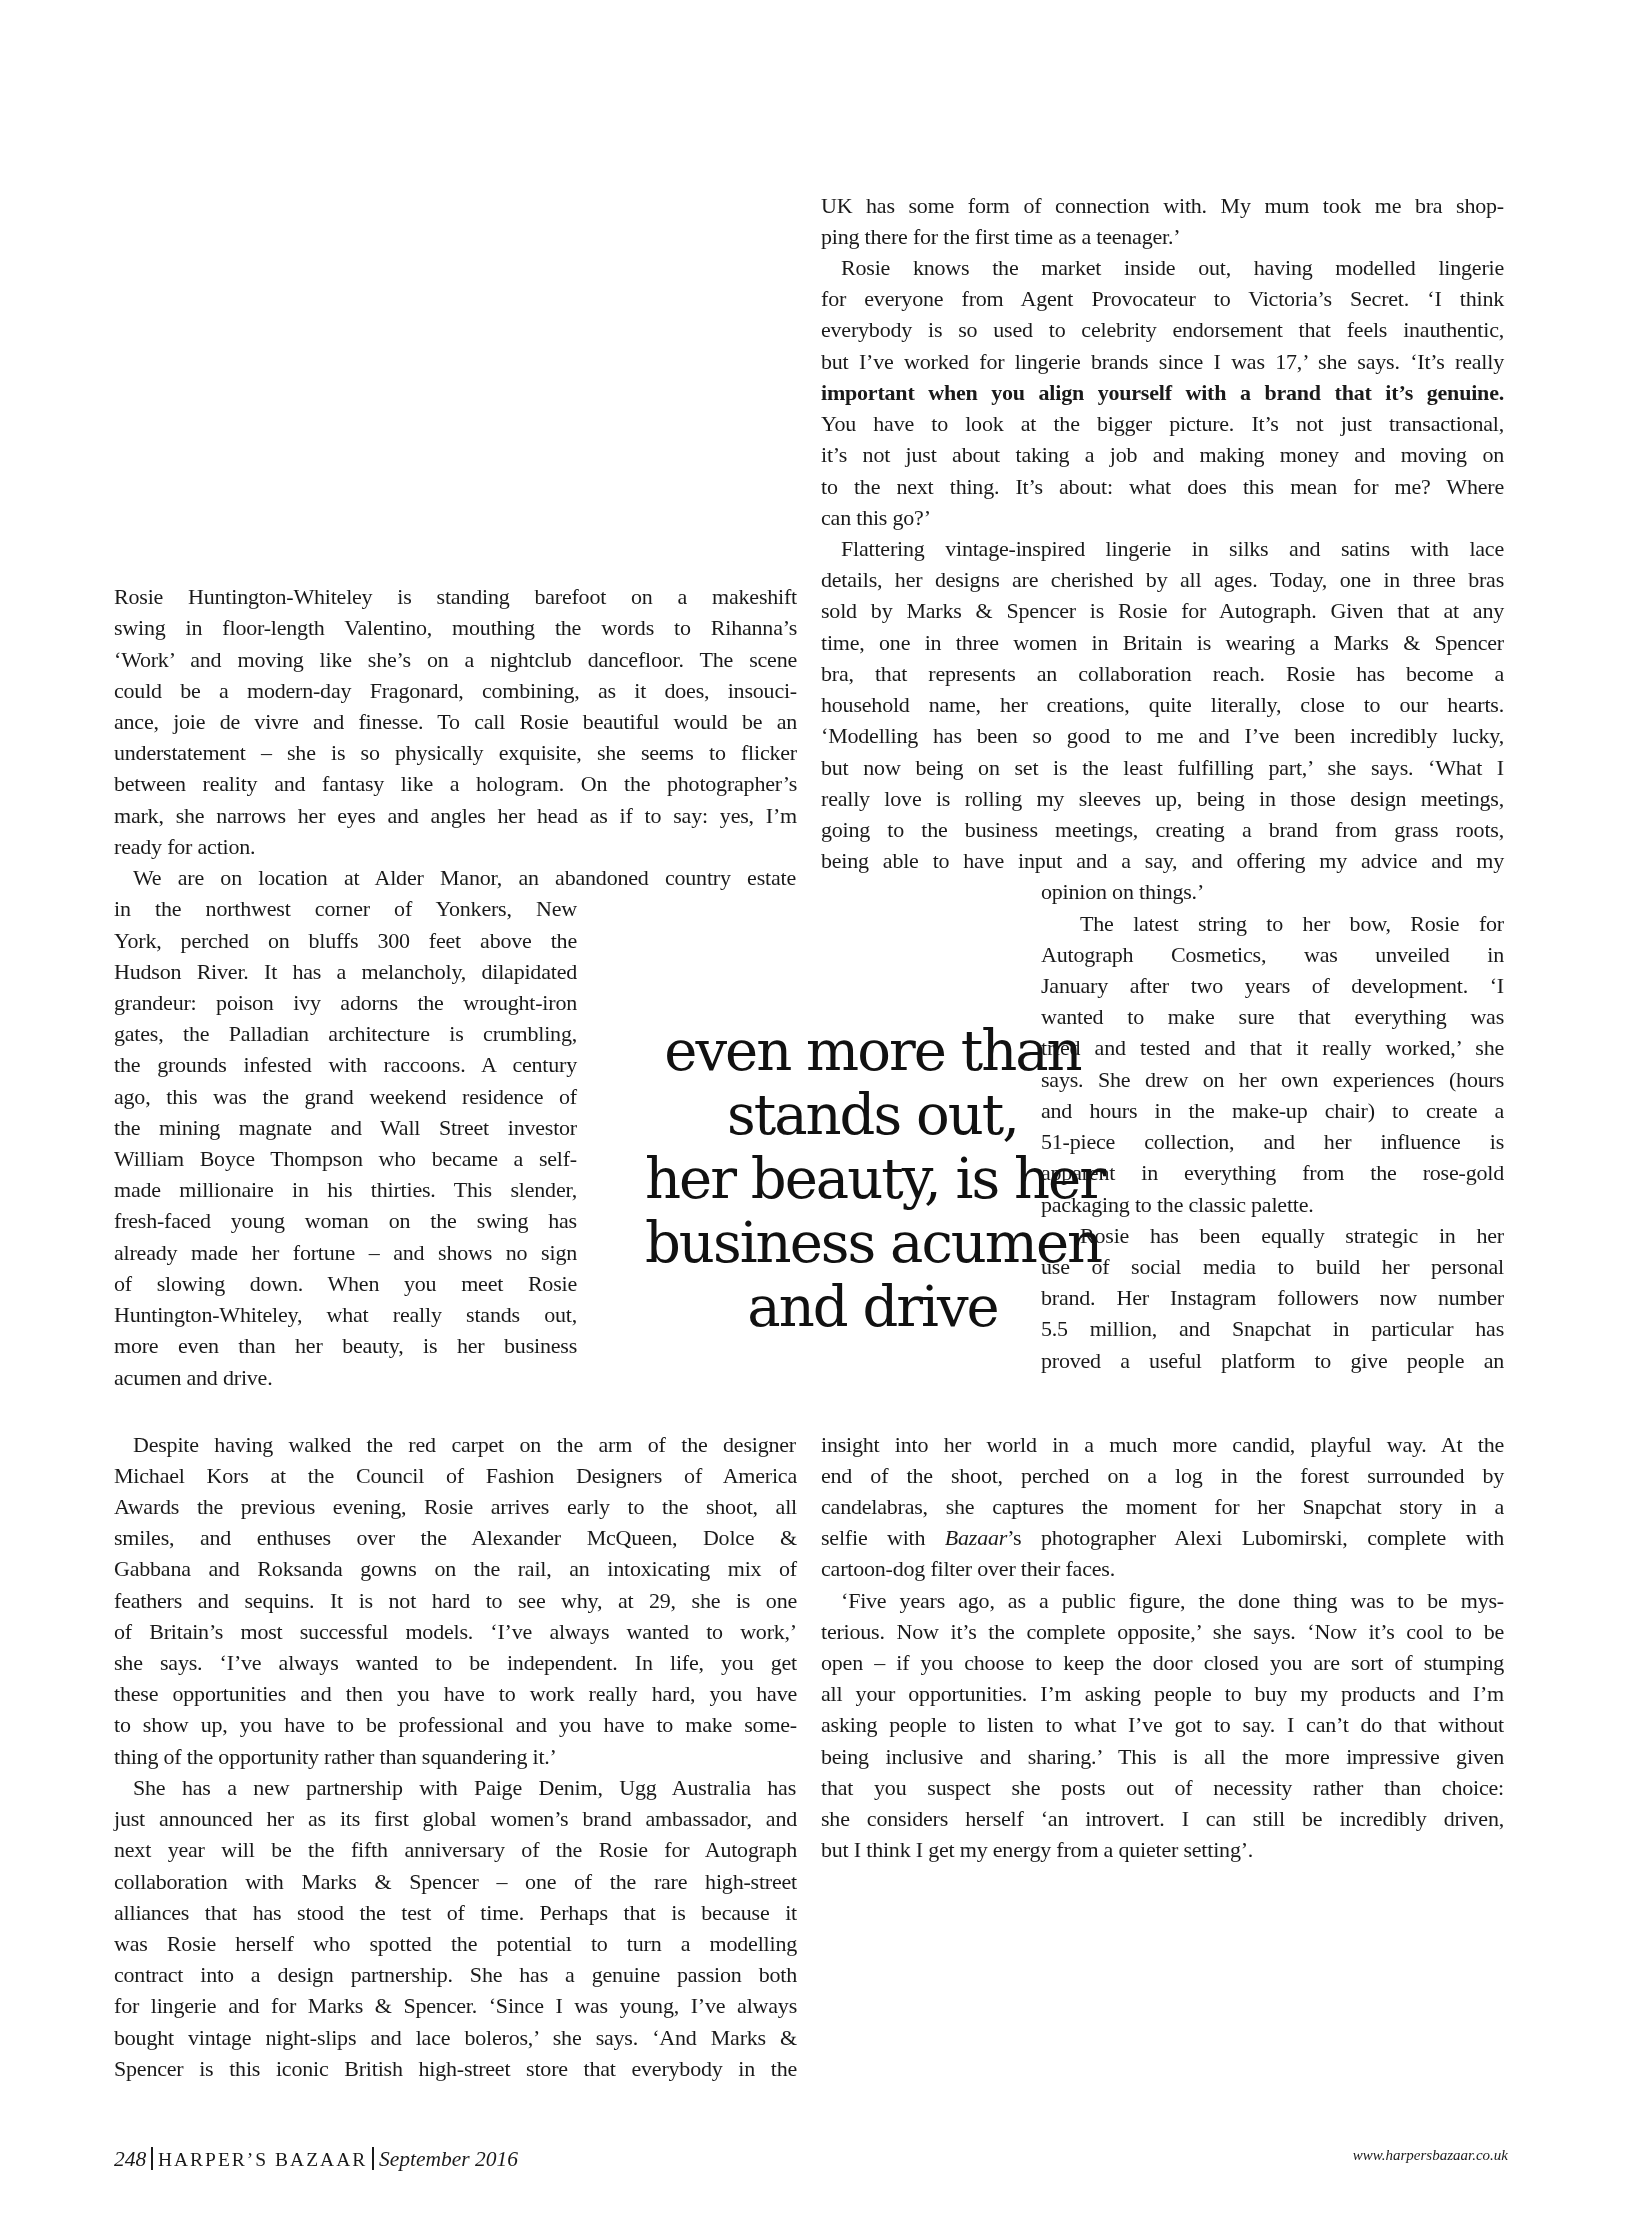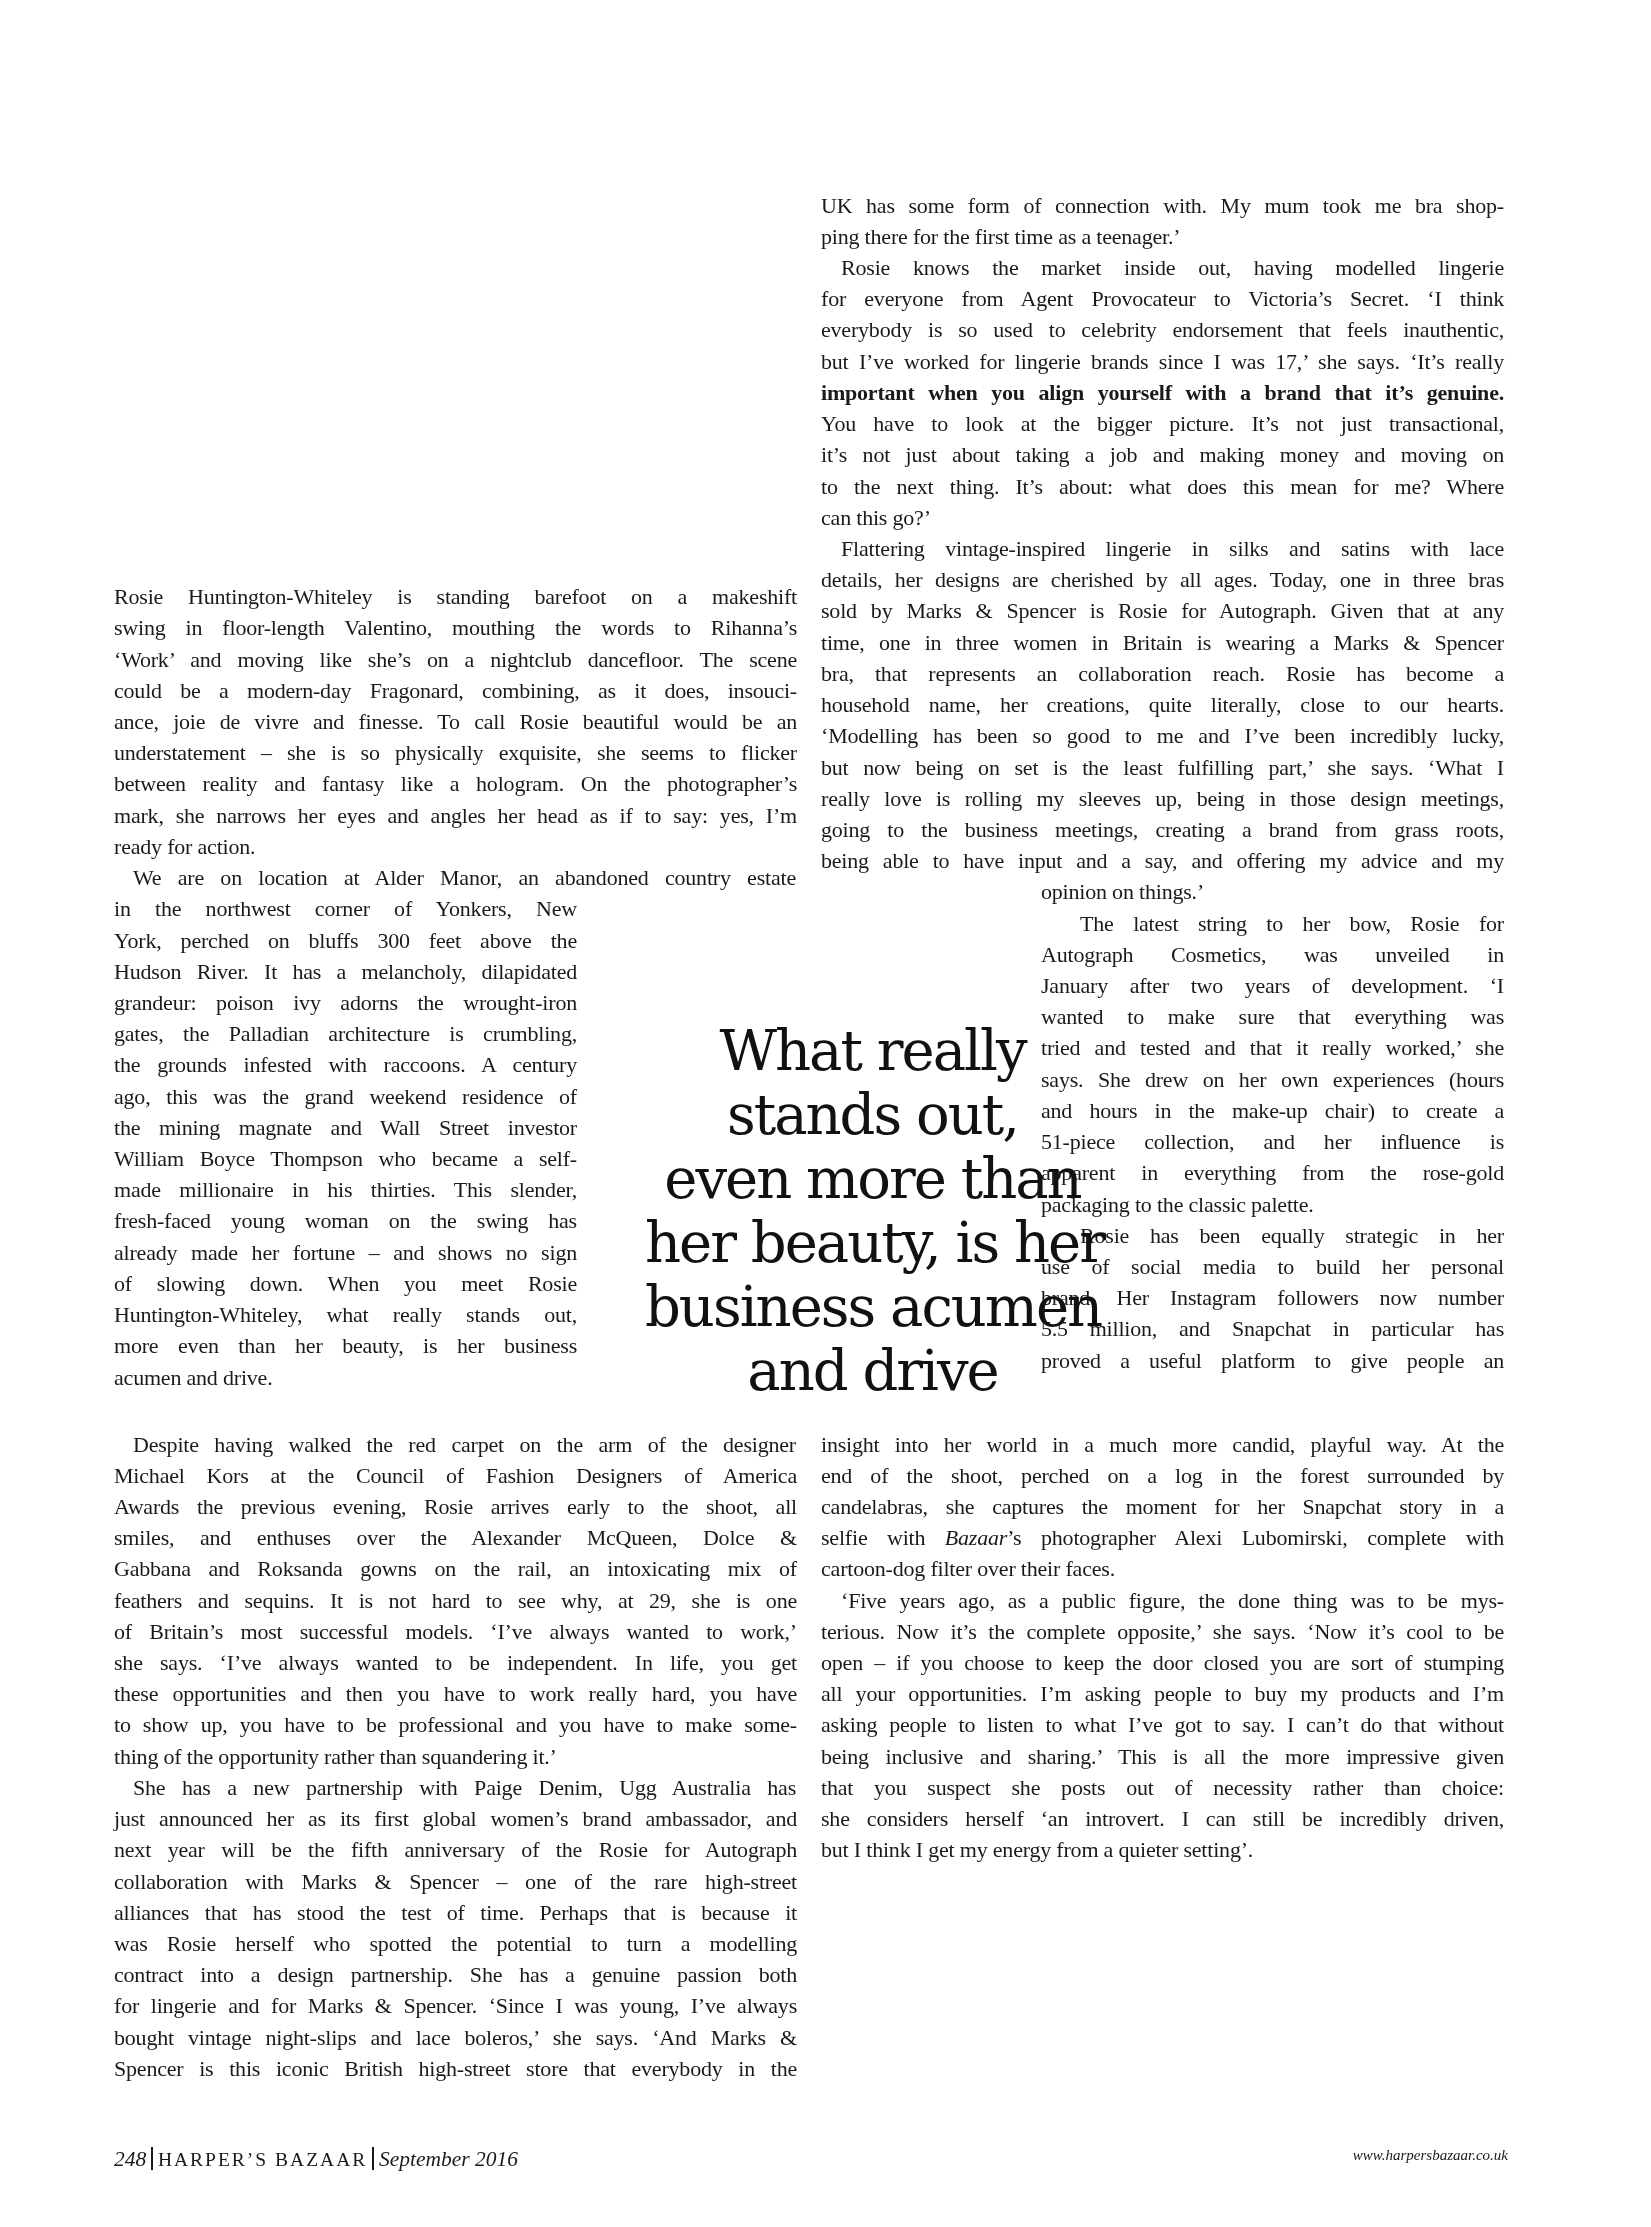--- a/index.html
+++ b/index.html
@@ -146,23 +146,22 @@
       <div class="line" style="left: 821px; top: 1646px; width: 683px;">open – if you choose to keep the door closed you are sort of stumping</div>
       <div class="line" style="left: 821px; top: 1677px; width: 683px;">all your opportunities. I’m asking people to buy my products and I’m</div>
       <div class="line" style="left: 821px; top: 1708px; width: 683px;">asking people to listen to what I’ve got to say. I can’t do that without</div>
       <div class="line" style="left: 821px; top: 1740px; width: 683px;">being inclusive and sharing.’ This is all the more impressive given</div>
       <div class="line" style="left: 821px; top: 1771px; width: 683px;">that you suspect she posts out of necessity rather than choice:</div>
       <div class="line" style="left: 821px; top: 1802px; width: 683px;">she considers herself ‘an introvert. I can still be incredibly driven,</div>
       <div class="line last" style="left: 821px; top: 1833px; width: 683px;">but I think I get my energy from a quieter setting’.</div>
     </section>
 
   <blockquote class="pull">
-    <span>What really</span>
+    <span>even more than</span>
     <span>stands out,</span>
-    <span>even more than</span>
     <span>her beauty, is her</span>
     <span>business acumen</span>
     <span>and drive</span>
   </blockquote>
 
   <footer>
     <div class="footer-left">
       <span class="num">248</span><span class="sep"></span><span class="brand">HARPER’S BAZAAR</span><span class="sep"></span><span class="date">September 2016</span>
     </div>
     <div class="footer-right">www.harpersbazaar.co.uk</div>

